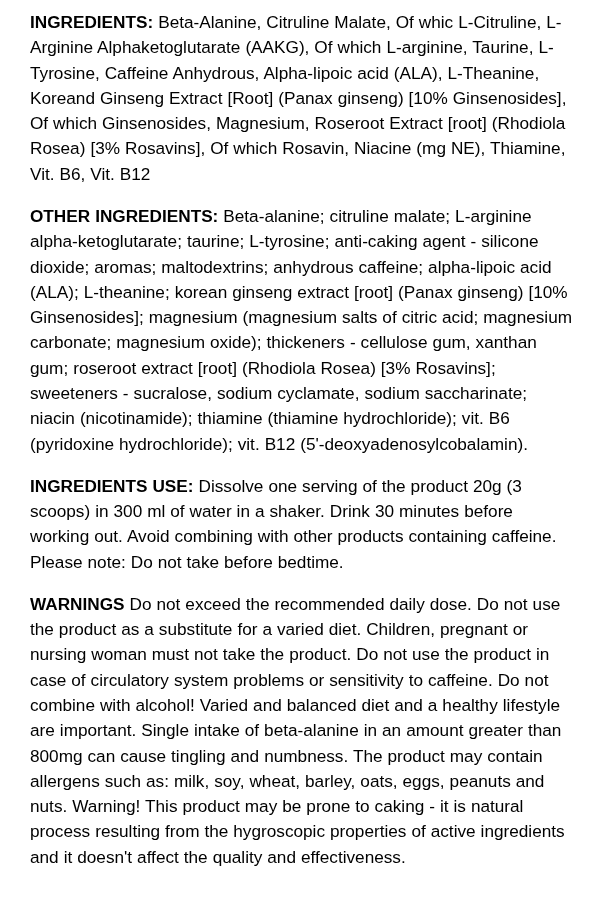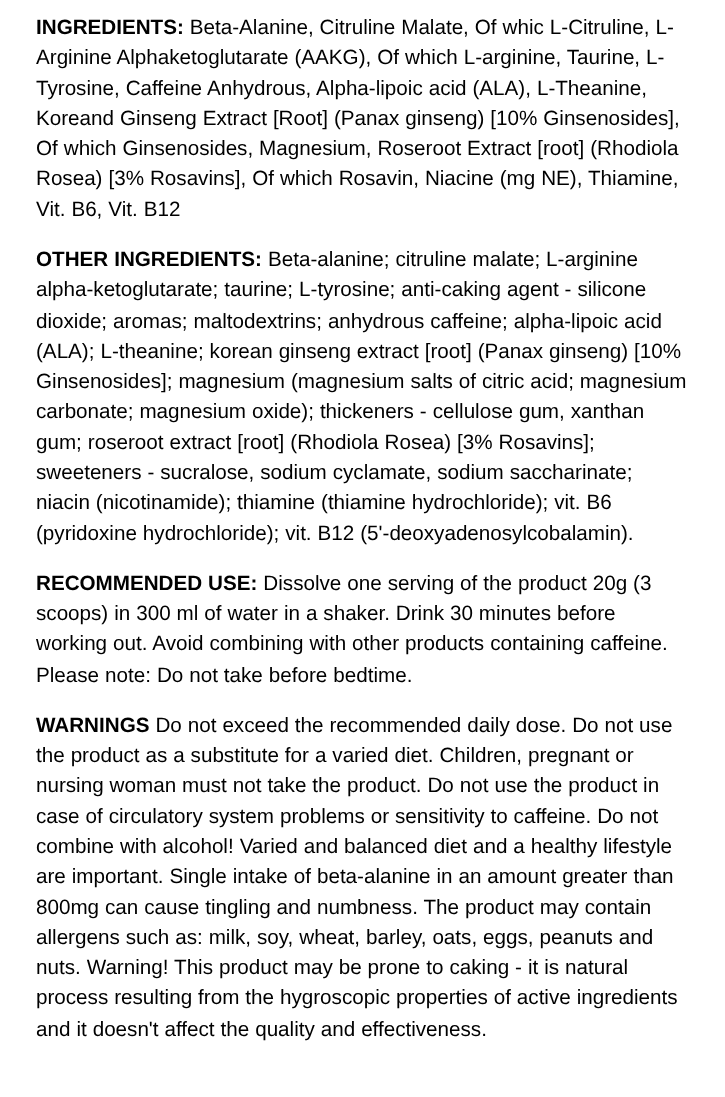--- a/index.html
+++ b/index.html
@@ -46,20 +46,20 @@
 
   <div class="section">
     <p class="para"><span class="heading">INGREDIENTS:</span><span class="body-text"> Beta-Alanine, Citruline Malate, Of whic L-Citruline, L-Arginine Alphaketoglutarate (AAKG), Of which L-arginine, Taurine, L-Tyrosine, Caffeine Anhydrous, Alpha-lipoic acid (ALA), L-Theanine, Koreand Ginseng Extract [Root] (Panax ginseng) [10% Ginsenosides], Of which Ginsenosides, Magnesium, Roseroot Extract [root] (Rhodiola Rosea) [3% Rosavins], Of which Rosavin, Niacine (mg NE), Thiamine, Vit. B6, Vit. B12</span></p>
   </div>
 
   <div class="section">
     <p class="para"><span class="heading">OTHER INGREDIENTS:</span><span class="body-text"> Beta-alanine; citruline malate; L-arginine alpha-ketoglutarate; taurine; L-tyrosine; anti-caking agent - silicone dioxide; aromas; maltodextrins; anhydrous caffeine; alpha-lipoic acid (ALA); L-theanine; korean ginseng extract [root] (Panax ginseng) [10% Ginsenosides]; magnesium (magnesium salts of citric acid; magnesium carbonate; magnesium oxide); thickeners - cellulose gum, xanthan gum; roseroot extract [root] (Rhodiola Rosea) [3% Rosavins]; sweeteners - sucralose, sodium cyclamate, sodium saccharinate; niacin (nicotinamide); thiamine (thiamine hydrochloride); vit. B6 (pyridoxine hydrochloride); vit. B12 (5'-deoxyadenosylcobalamin).</span></p>
   </div>
 
   <div class="section">
-    <p class="para"><span class="heading">RECOMMENDED USE:</span><span class="body-text"> Dissolve one serving of the product 20g (3 scoops) in 300 ml of water in a shaker. Drink 30 minutes before working out. Avoid combining with other products containing caffeine. Please note: Do not take before bedtime.</span></p>
+    <p class="para"><span class="heading">INGREDIENTS USE:</span><span class="body-text"> Dissolve one serving of the product 20g (3 scoops) in 300 ml of water in a shaker. Drink 30 minutes before working out. Avoid combining with other products containing caffeine. Please note: Do not take before bedtime.</span></p>
   </div>
 
   <div class="section">
     <p class="para"><span class="heading">WARNINGS</span><span class="body-text"> Do not exceed the recommended daily dose. Do not use the product as a substitute for a varied diet. Children, pregnant or nursing woman must not take the product. Do not use the product in case of circulatory system problems or sensitivity to caffeine. Do not combine with alcohol! Varied and balanced diet and a healthy lifestyle are important. Single intake of beta-alanine in an amount greater than 800mg can cause tingling and numbness. The product may contain allergens such as: milk, soy, wheat, barley, oats, eggs, peanuts and nuts. Warning! This product may be prone to caking - it is natural process resulting from the hygroscopic properties of active ingredients and it doesn't affect the quality and effectiveness.</span></p>
   </div>
 
 </div>
 
 </body></html>

